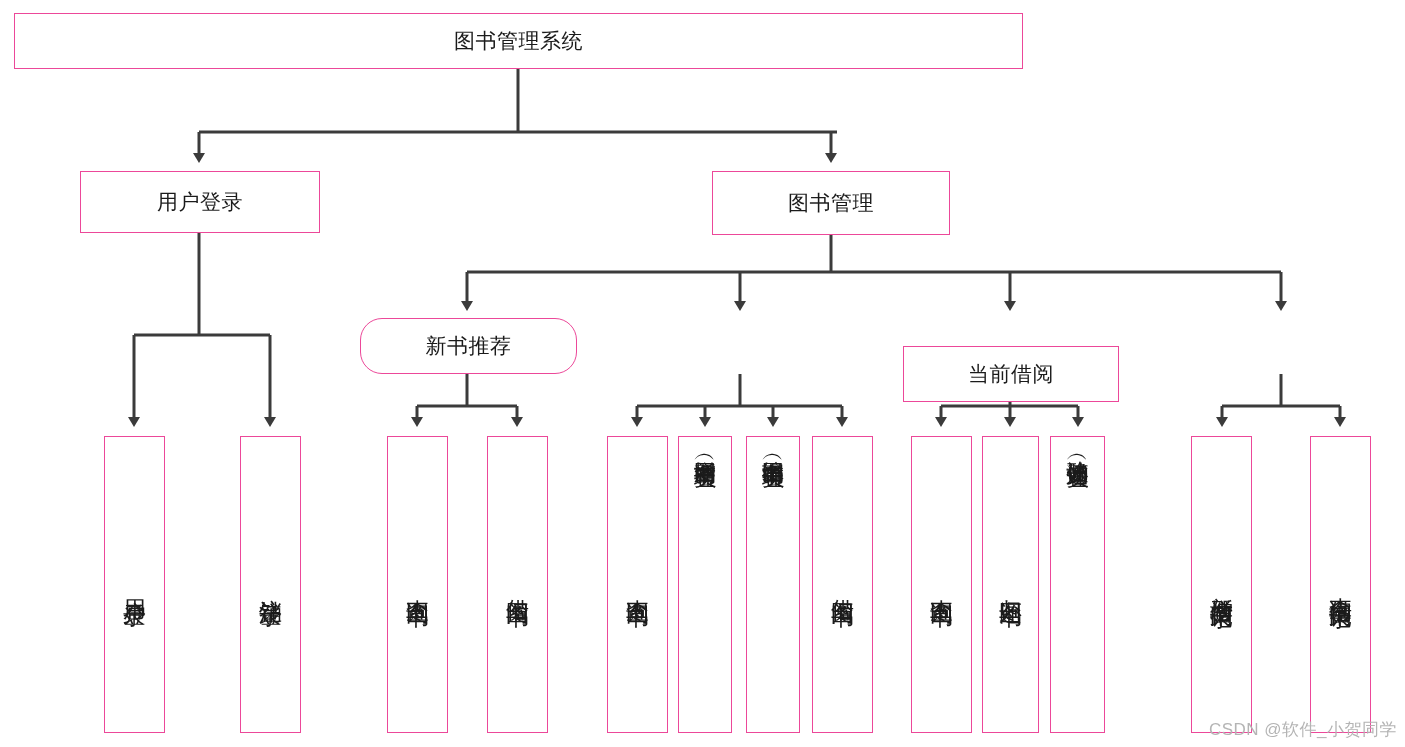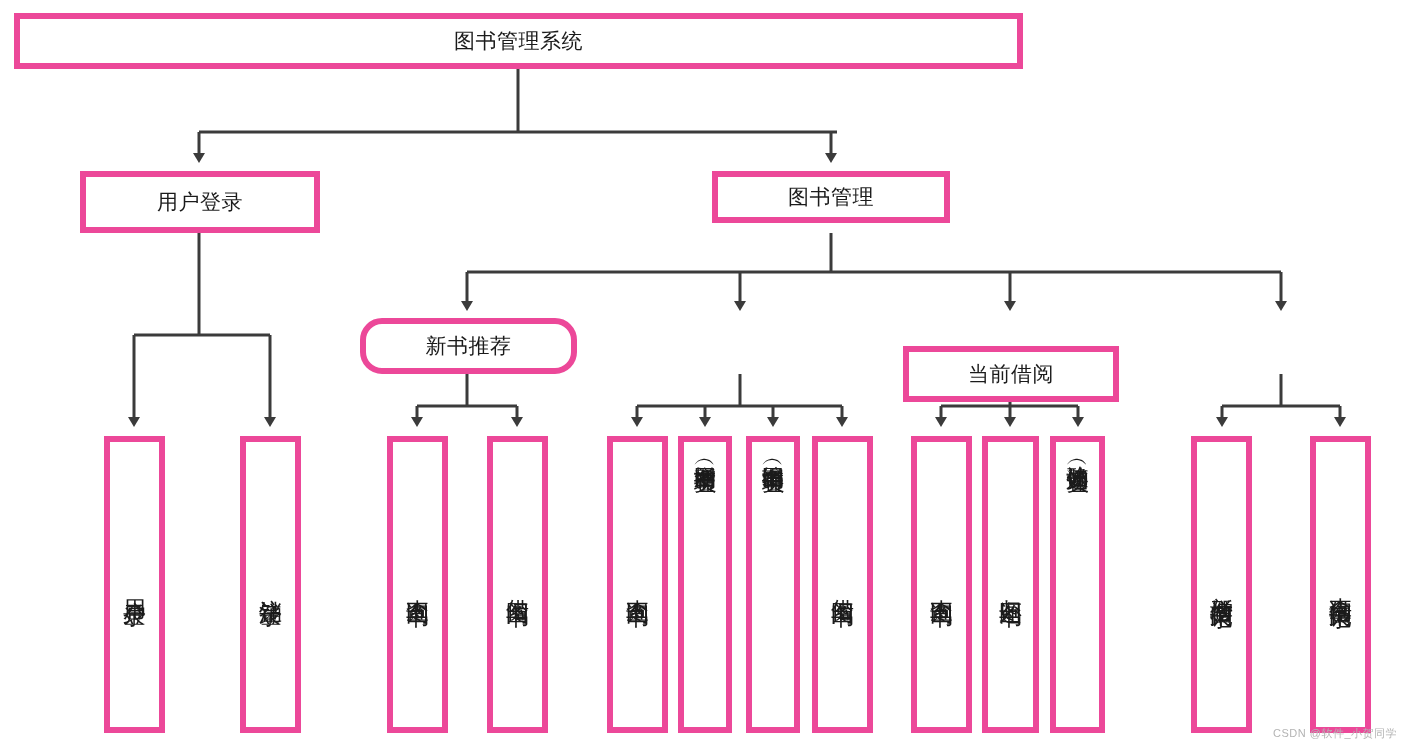--- a/index.html
+++ b/index.html
@@ -20,21 +20,21 @@
     left: 0;
     top: 0;
     width: 1405px;
     height: 747px;
     pointer-events: none;
   }
   .node {
     position: absolute;
     box-sizing: border-box;
     background: #ffffff;
-    border: 6px solid #ec4899;
+    border: 1px solid #ec4899;
     display: flex;
     align-items: center;
     justify-content: center;
     color: #1b1b1b;
     z-index: 2;
   }
   .node.h {
     font-size: 21px;
     letter-spacing: 0.5px;
   }
@@ -57,21 +57,21 @@
     letter-spacing: 1px;
   }
   .node.v.mid {
     align-items: center;
     padding-top: 0;
   }
   #watermark {
     position: absolute;
     right: 8px;
     bottom: 6px;
-    font-size: 11px;
+    font-size: 17px;
     color: #b4b4b4;
     letter-spacing: 0.5px;
     z-index: 5;
     white-space: nowrap;
   }
 </style>
 </head>
 <body>
 
 <div id="stage">
@@ -126,21 +126,21 @@
     </g>
   </svg>
 
   <div class="node h" style="left:14px; top:13px; width:1009px; height:56px;">
     <span>图书管理系统</span>
   </div>
 
   <div class="node h" style="left:80px; top:171px; width:240px; height:62px;">
     <span>用户登录</span>
   </div>
-  <div class="node h" style="left:712px; top:171px; width:238px; height:52px;align-items:center;">
+  <div class="node h" style="left:712px; top:171px; width:238px; height:64px;align-items:center;">
     <span>图书管理</span>
   </div>
 
   <div class="node h" style="left:360px; top:318px; width:217px; height:56px;border-radius:22px;">
     <span>新书推荐</span>
   </div>
   <div class="node h" style="left:903px; top:318px; width:216px; height:56px;margin-top:28px;">
     <span>当前借阅</span>
   </div>
 

